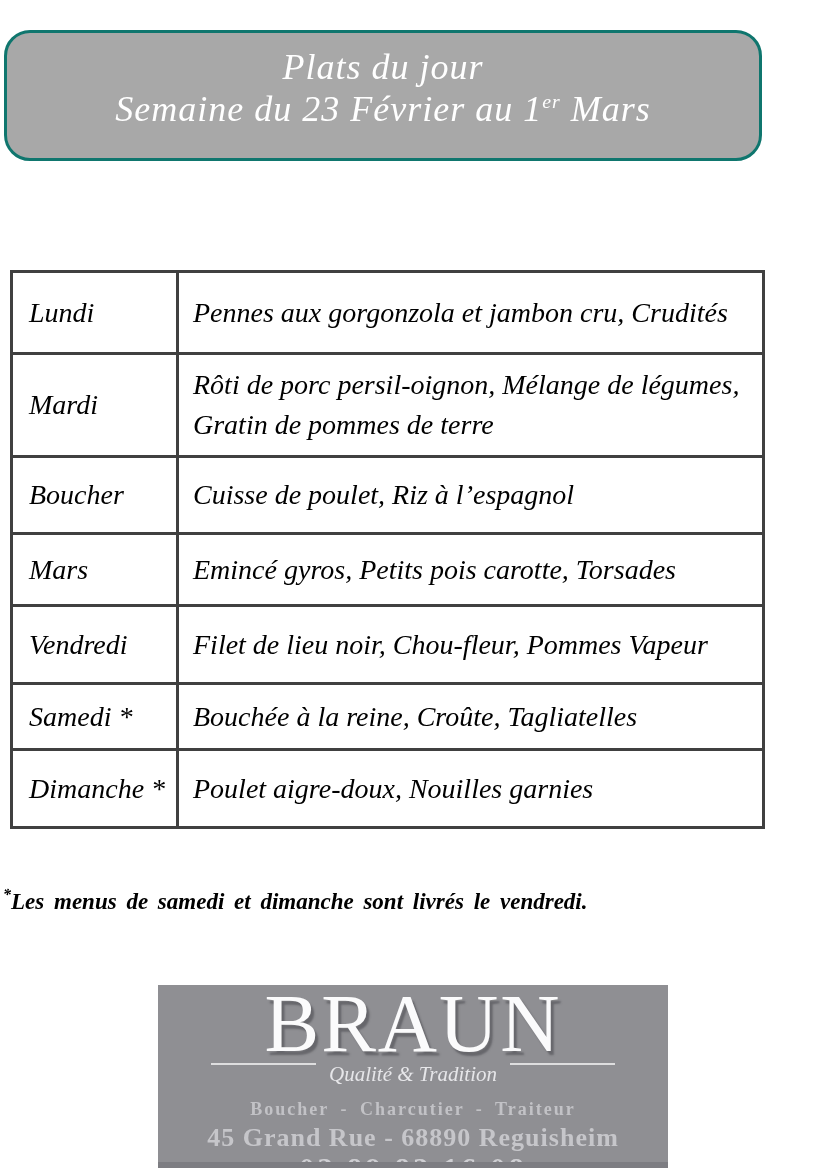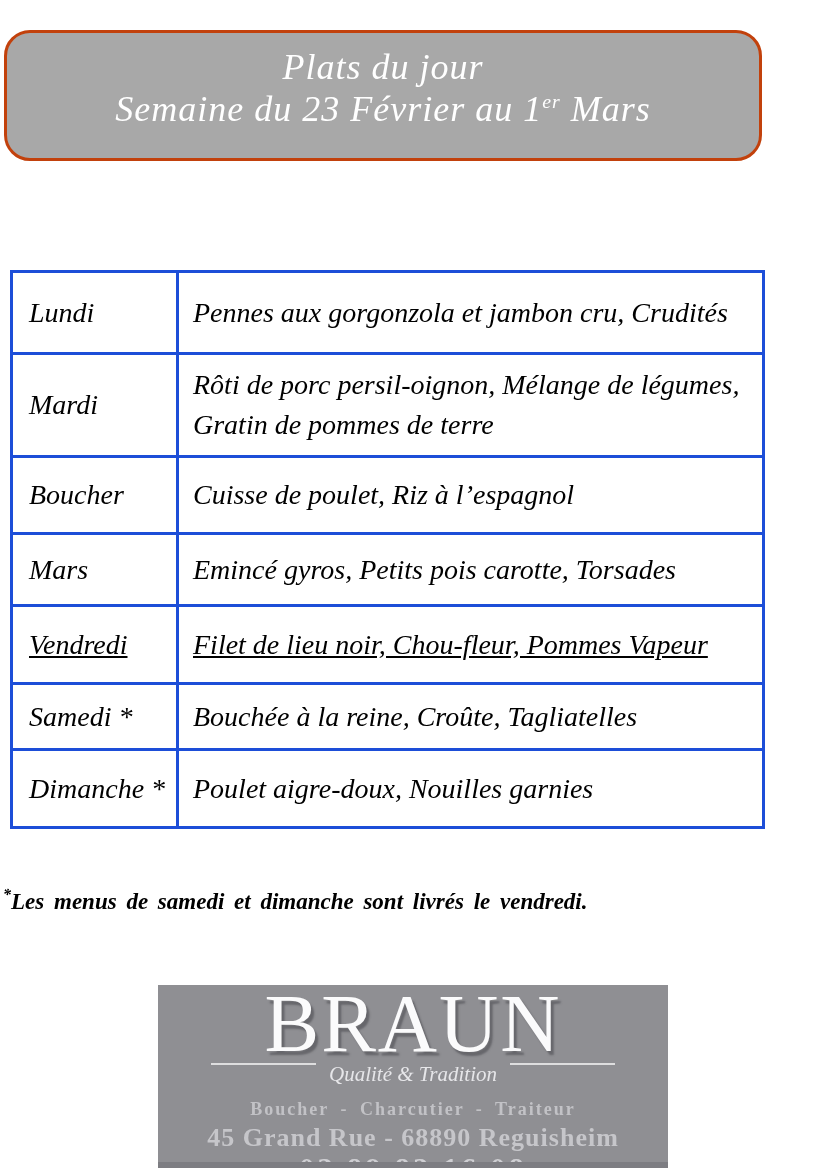--- a/index.html
+++ b/index.html
@@ -12,21 +12,21 @@
     background: #ffffff;
     overflow: hidden;
   }
 
   
   .header-box {
     position: absolute;
     left: 4px; top: 30px;
     width: 758px; height: 131px;
     background: #a8a8a8;
-    border: 3px solid #c2410c;
+    border: 3px solid #0f766e;
     border-radius: 26px;
     color: #ffffff;
     text-align: center;
     font-style: italic;
   }
   .header-line1 {
     margin-top: 13px;
     font-size: 36px;
     letter-spacing: 1px;
   }
@@ -56,37 +56,37 @@
   table.menu {
     position: absolute;
     left: 10px; top: 270px;
     width: 755px;
     border-collapse: collapse;
     font-style: italic;
     font-size: 28px;
     color: #000000;
   }
   table.menu td {
-    border: 3px solid #1d4ed8;
+    border: 3px solid #404040;
     vertical-align: middle;
   }
   td.day-cell {
     width: 166px;
     padding-left: 16px;
   }
   td.dishes-cell {
     padding-left: 14px;
     padding-right: 6px;
     line-height: 40px;
   }
   tr.r1 { height: 82px; }
   tr.r2 { height: 103px; }
   tr.r3 { height: 77px; }
   tr.r4 { height: 72px; }
-  tr.r5 { height: 78px; text-decoration: underline; }
+  tr.r5 { height: 78px; }
   tr.r6 { height: 66px; }
   tr.r7 { height: 78px; }
 
   
   .footnote {
     position: absolute;
     left: 3px; top: 886px;
     width: 790px;
     font-style: italic;
     font-weight: bold;

